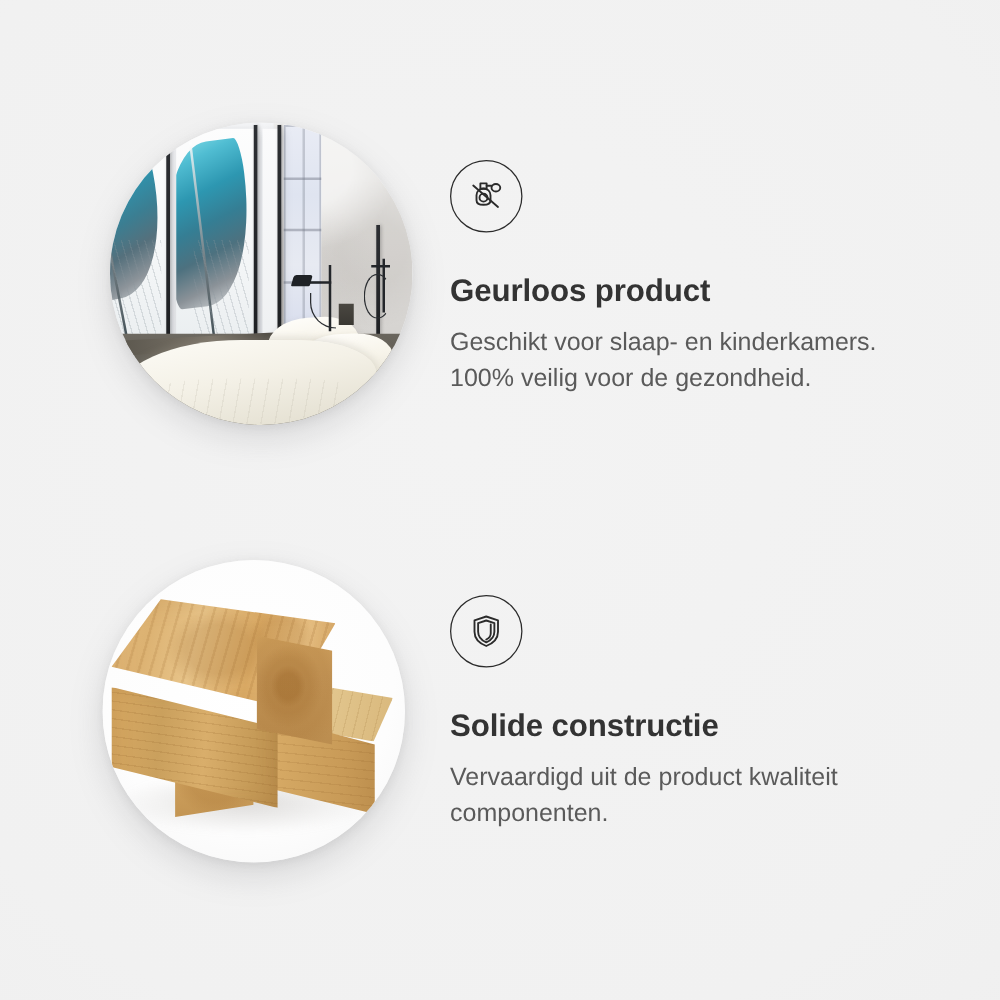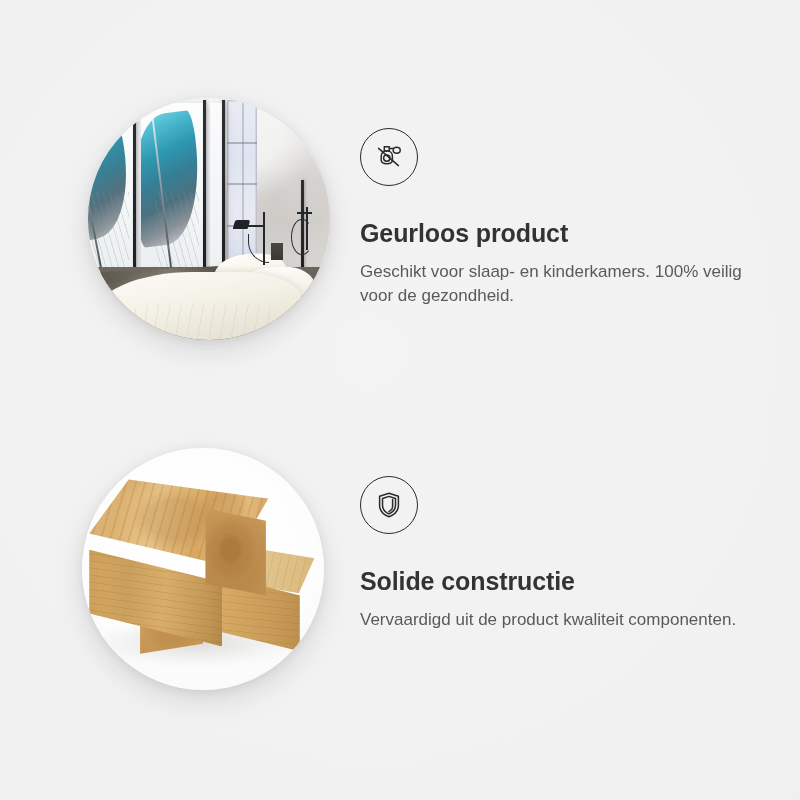--- a/index.html
+++ b/index.html
@@ -340,21 +340,21 @@
   .title {
     margin-top: 34px;
     font-size: 25px;
     font-weight: 700;
     color: #333333;
     letter-spacing: -0.1px;
     line-height: 1.1;
   }
   .desc {
     margin-top: 12px;
-    font-size: 17px;
+    font-size: 20px;
     color: #5a5a5a;
     line-height: 1.45;
     max-width: 392px;
   }
 </style>
 </head>
 <body>
 
 <div class="page">
 

